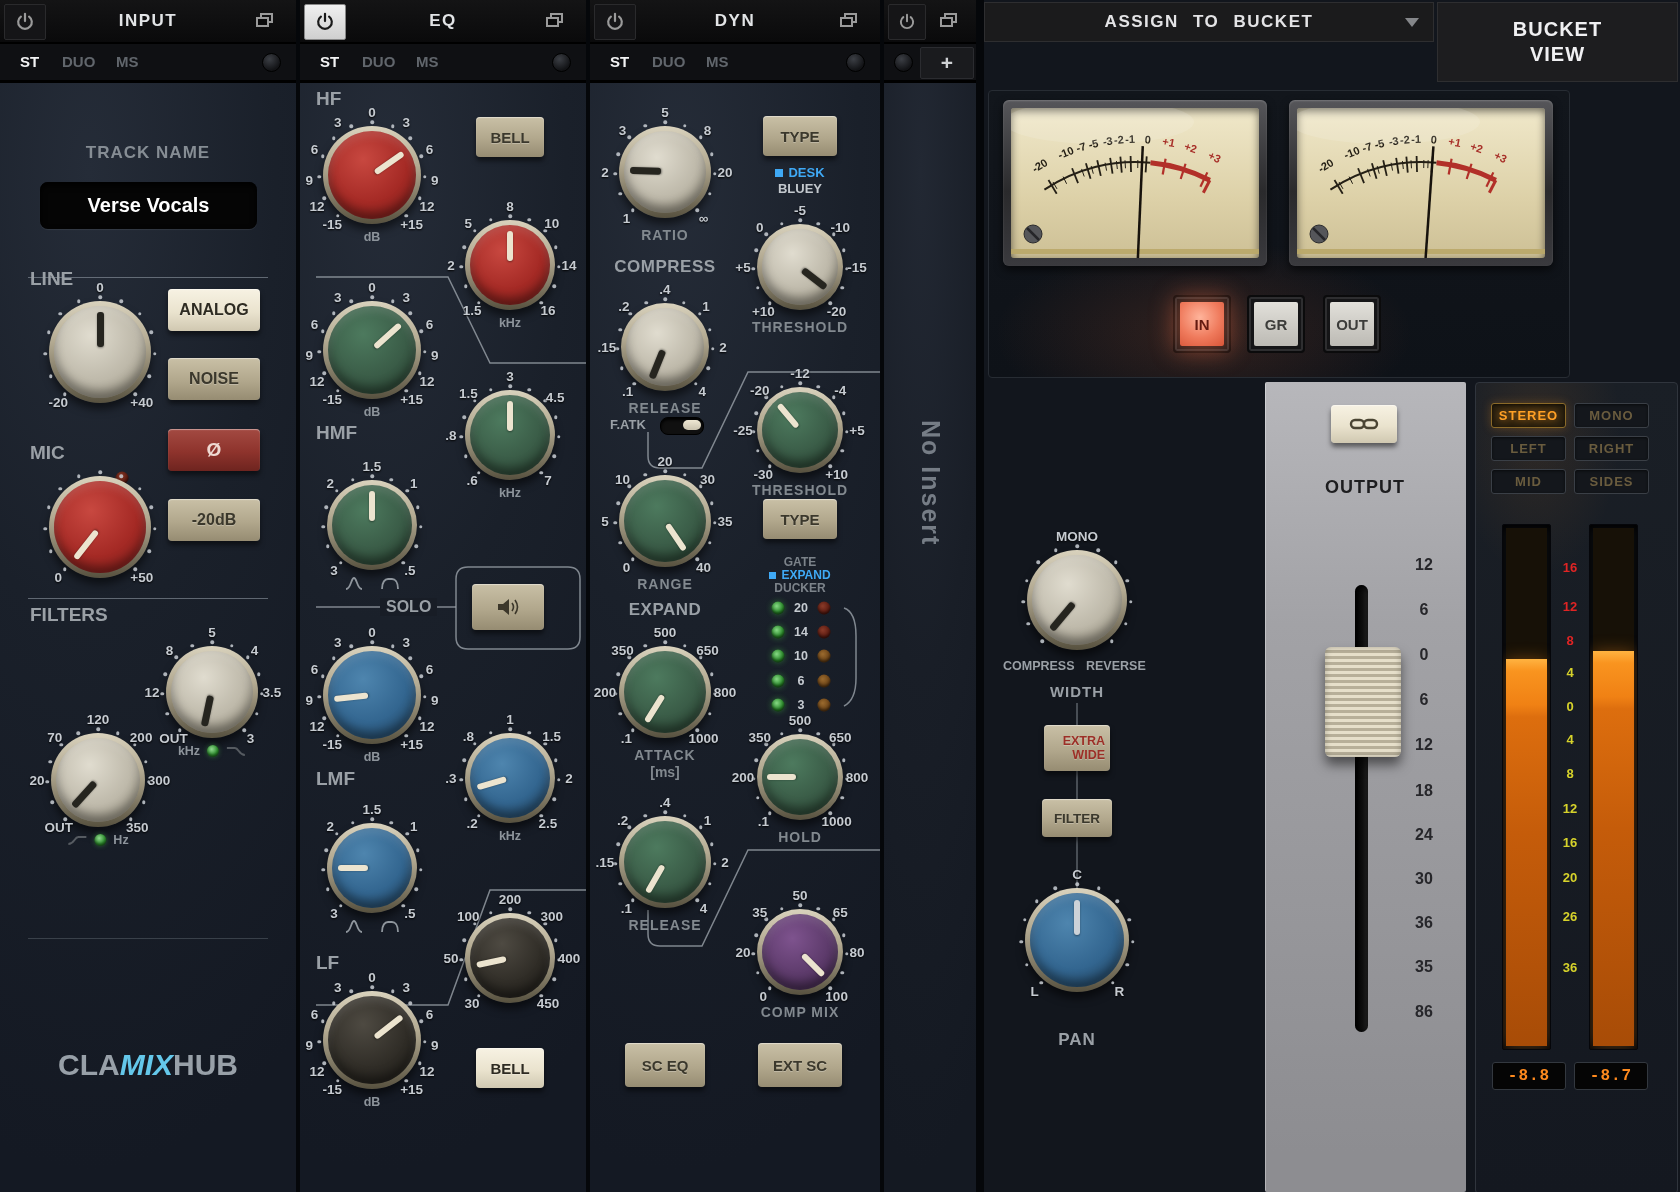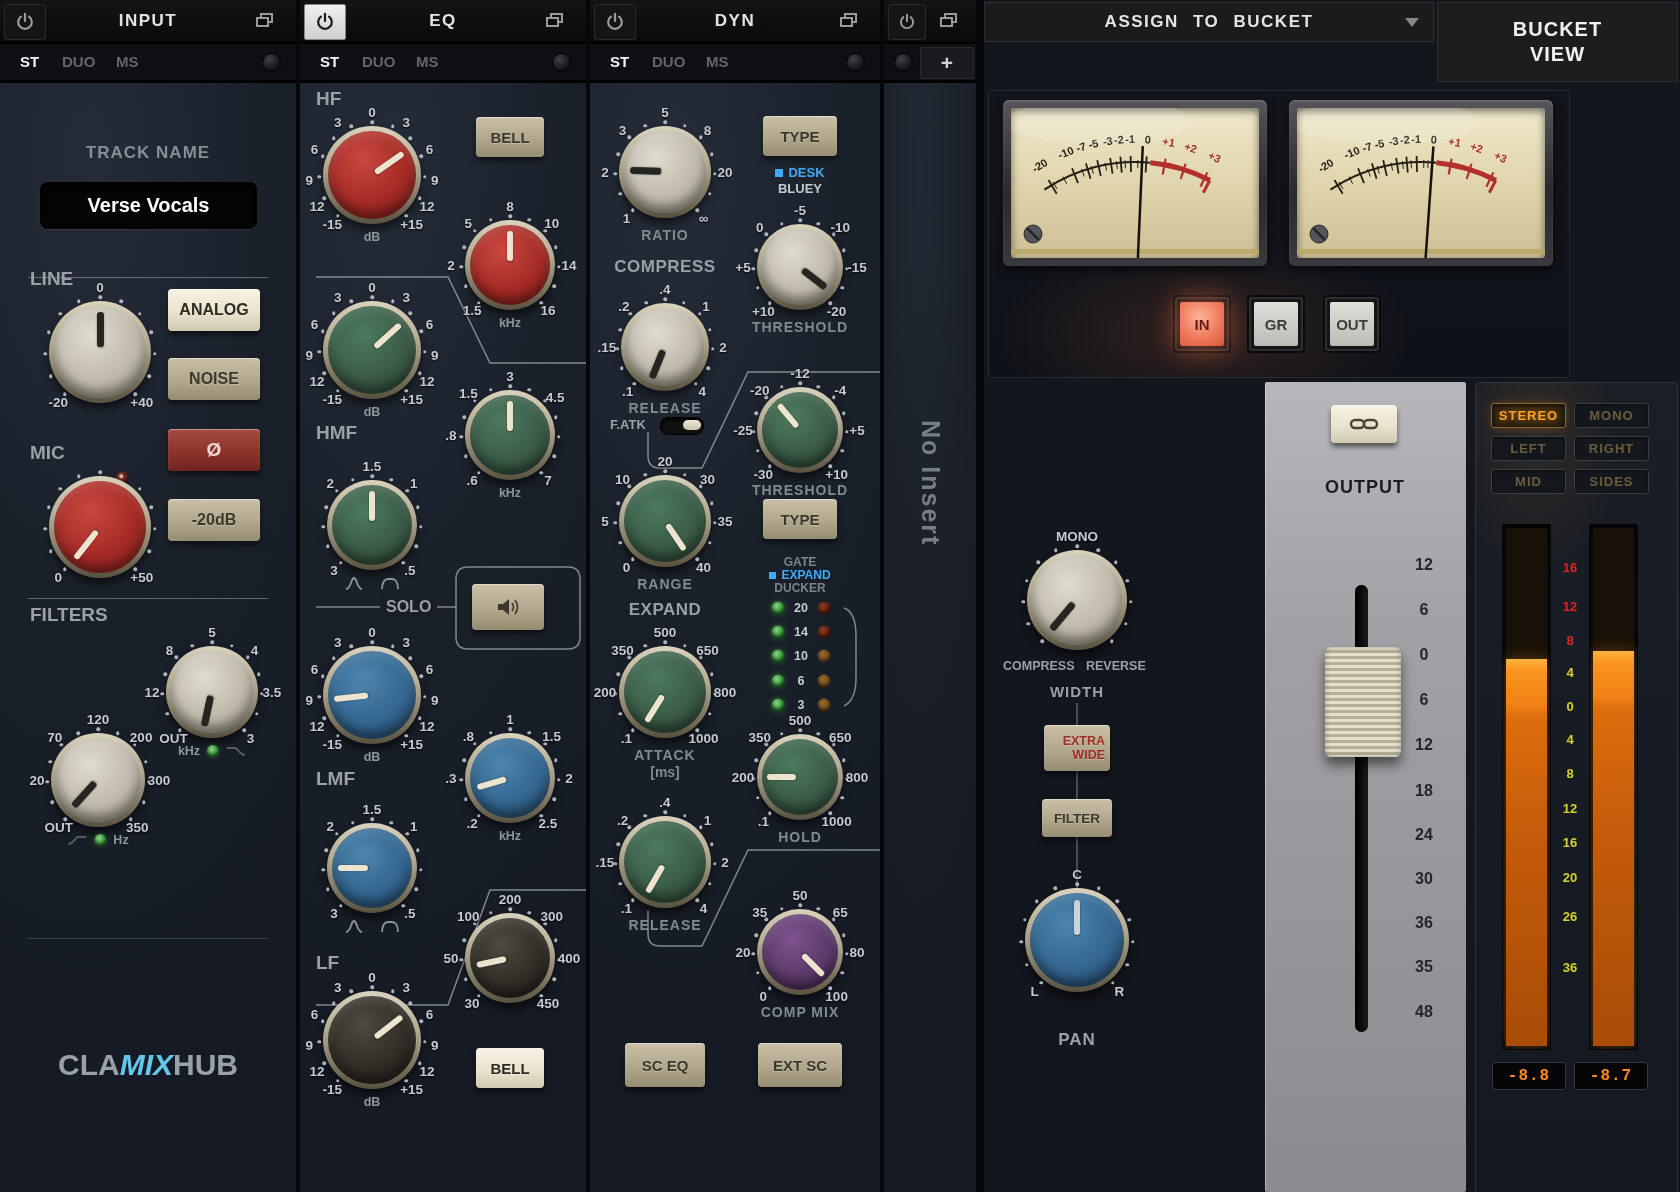--- a/index.html
+++ b/index.html
@@ -1157,21 +1157,21 @@
       <div class="fnum" style="left: 1402px; top: 556px;">12</div>
       <div class="fnum" style="left: 1402px; top: 601px;">6</div>
       <div class="fnum" style="left: 1402px; top: 646px;">0</div>
       <div class="fnum" style="left: 1402px; top: 691px;">6</div>
       <div class="fnum" style="left: 1402px; top: 736px;">12</div>
       <div class="fnum" style="left: 1402px; top: 782px;">18</div>
       <div class="fnum" style="left: 1402px; top: 826px;">24</div>
       <div class="fnum" style="left: 1402px; top: 870px;">30</div>
       <div class="fnum" style="left: 1402px; top: 914px;">36</div>
       <div class="fnum" style="left: 1402px; top: 958px;">35</div>
-      <div class="fnum" style="left: 1402px; top: 1003px;">48</div>
+      <div class="fnum" style="left: 1402px; top: 1003px;">86</div>
       <div class="mbtn on" style="left: 1491px; top: 403px;">STEREO</div>
       <div class="mbtn" style="left: 1574px; top: 403px;">MONO</div>
       <div class="mbtn" style="left: 1491px; top: 436px;">LEFT</div>
       <div class="mbtn" style="left: 1574px; top: 436px;">RIGHT</div>
       <div class="mbtn" style="left: 1491px; top: 469px;">MID</div>
       <div class="mbtn" style="left: 1574px; top: 469px;">SIDES</div>
       <div class="msnum" style="left: 1550px; top: 560px; color: rgb(224, 36, 36);">16</div>
       <div class="msnum" style="left: 1550px; top: 599px; color: rgb(224, 36, 36);">12</div>
       <div class="msnum" style="left: 1550px; top: 633px; color: rgb(224, 36, 36);">8</div>
       <div class="msnum" style="left: 1550px; top: 665px; color: rgb(214, 210, 43);">4</div>

